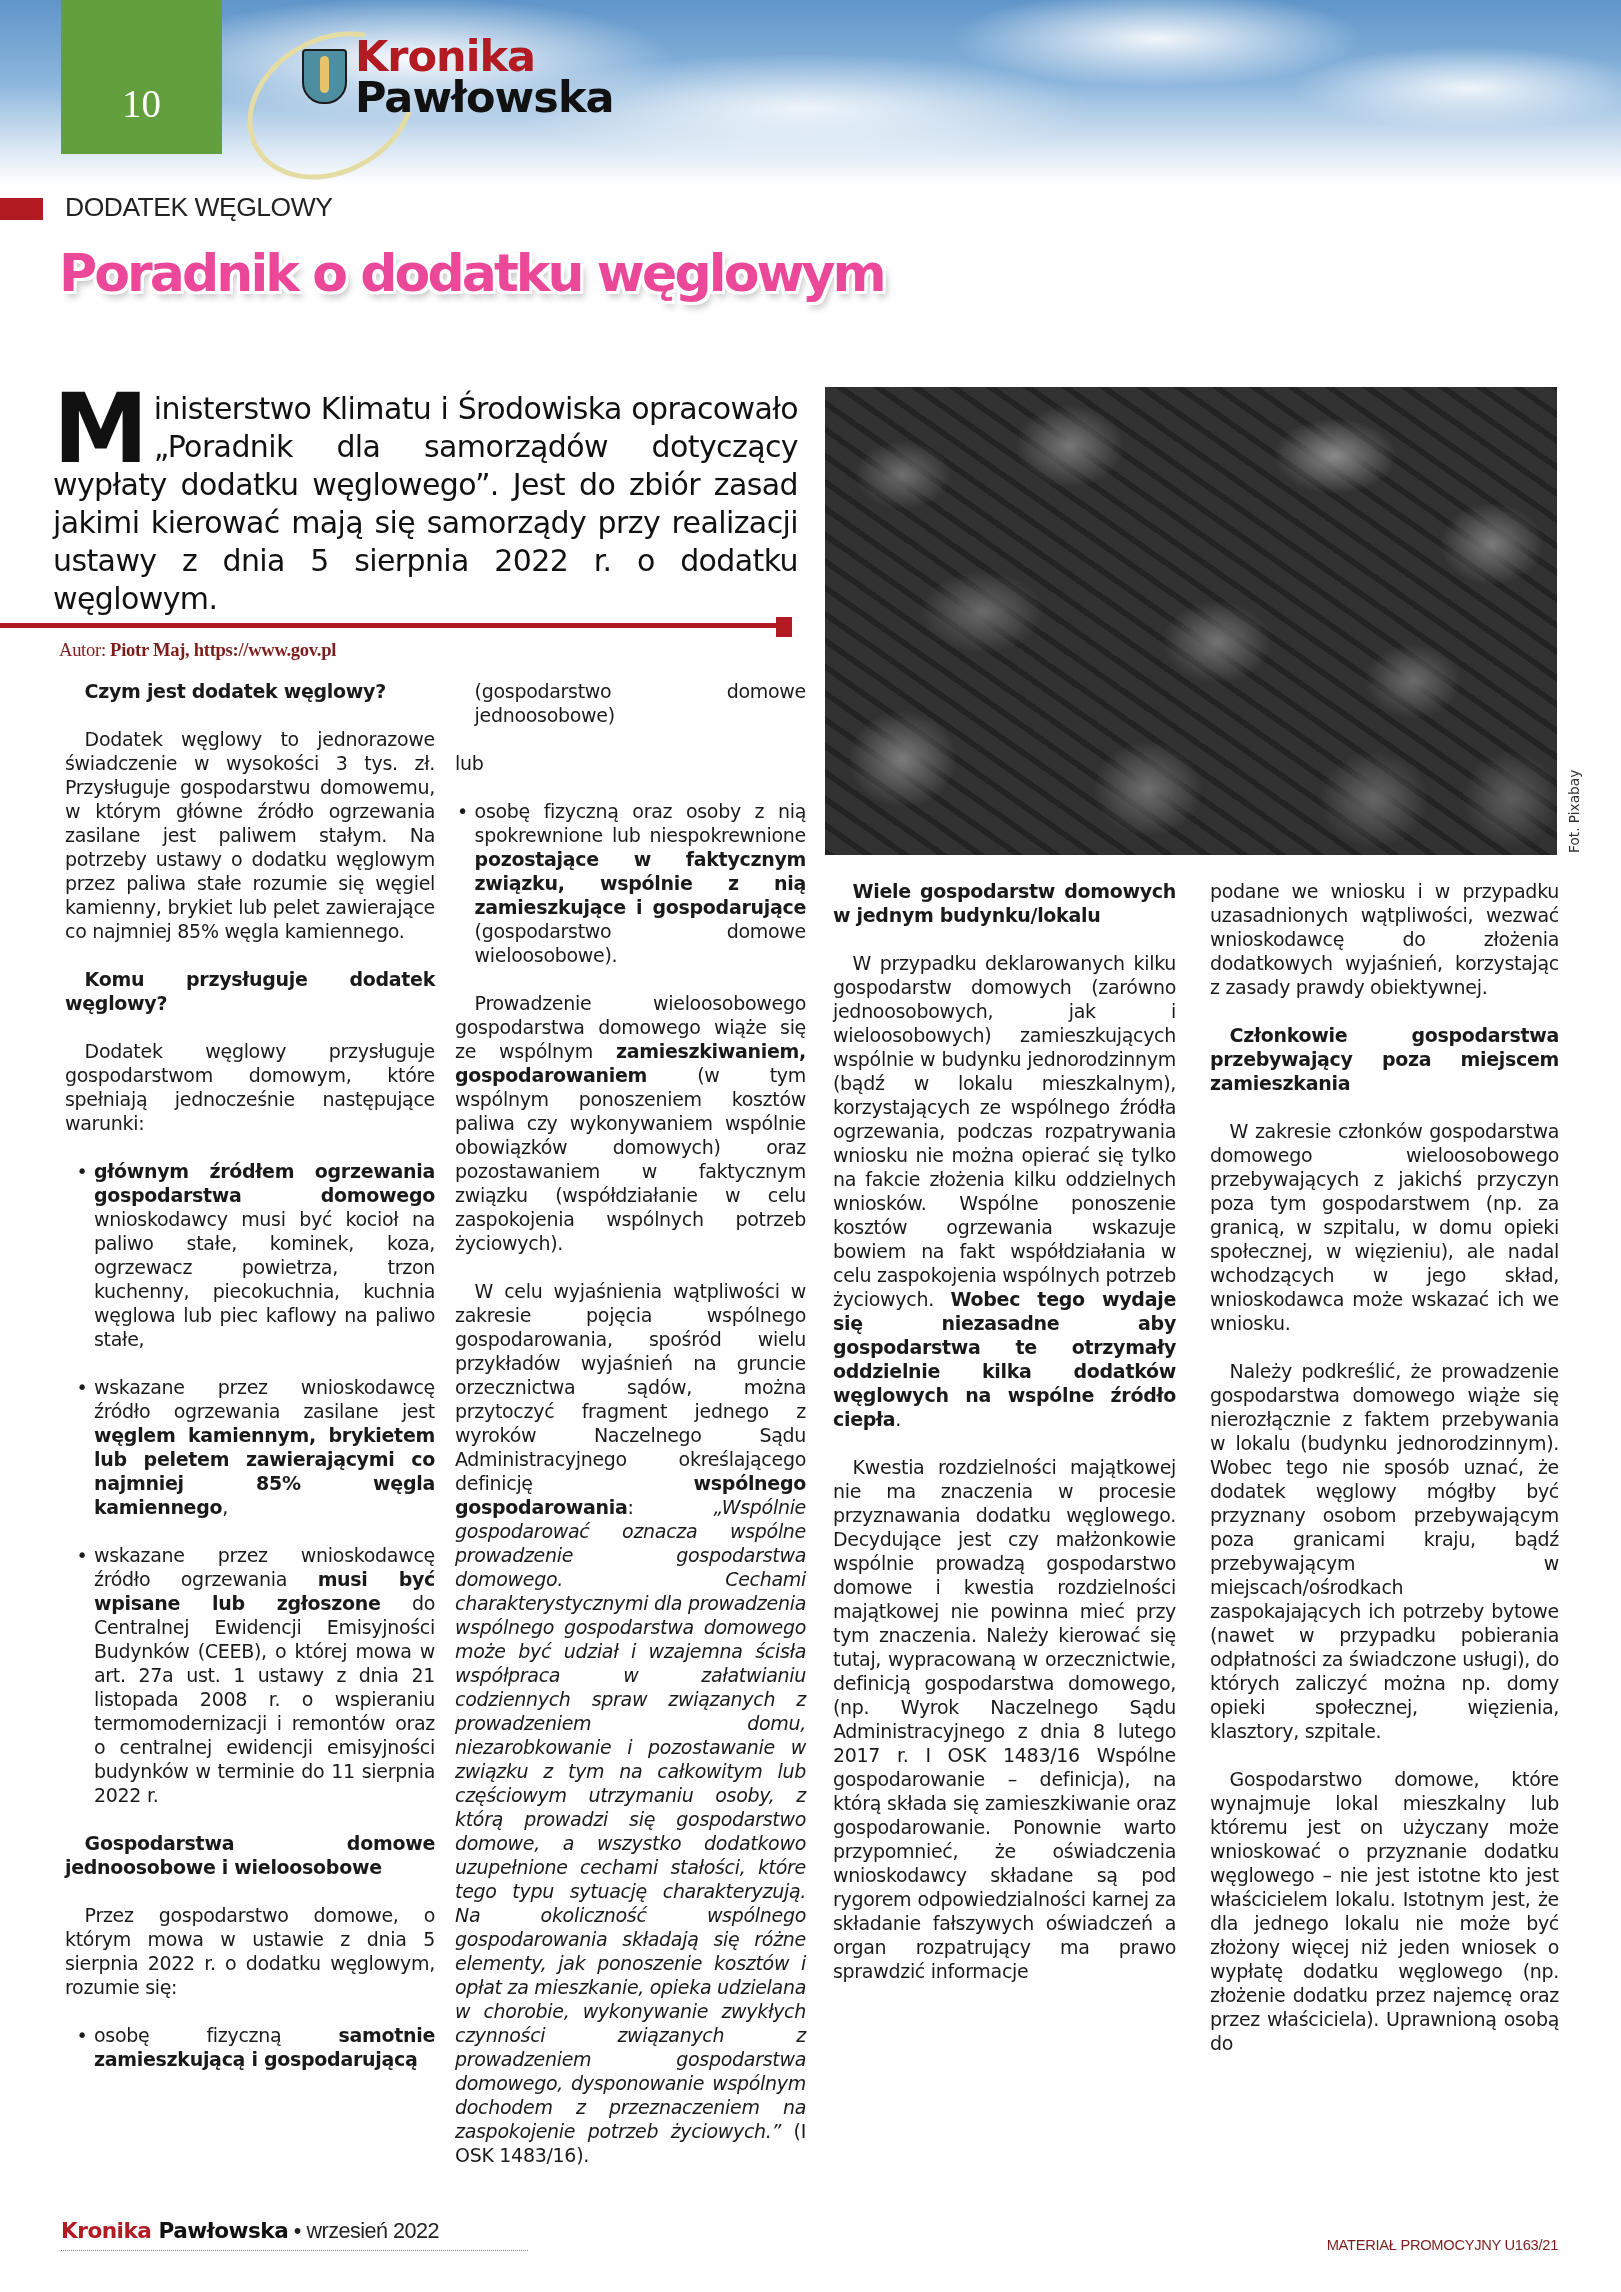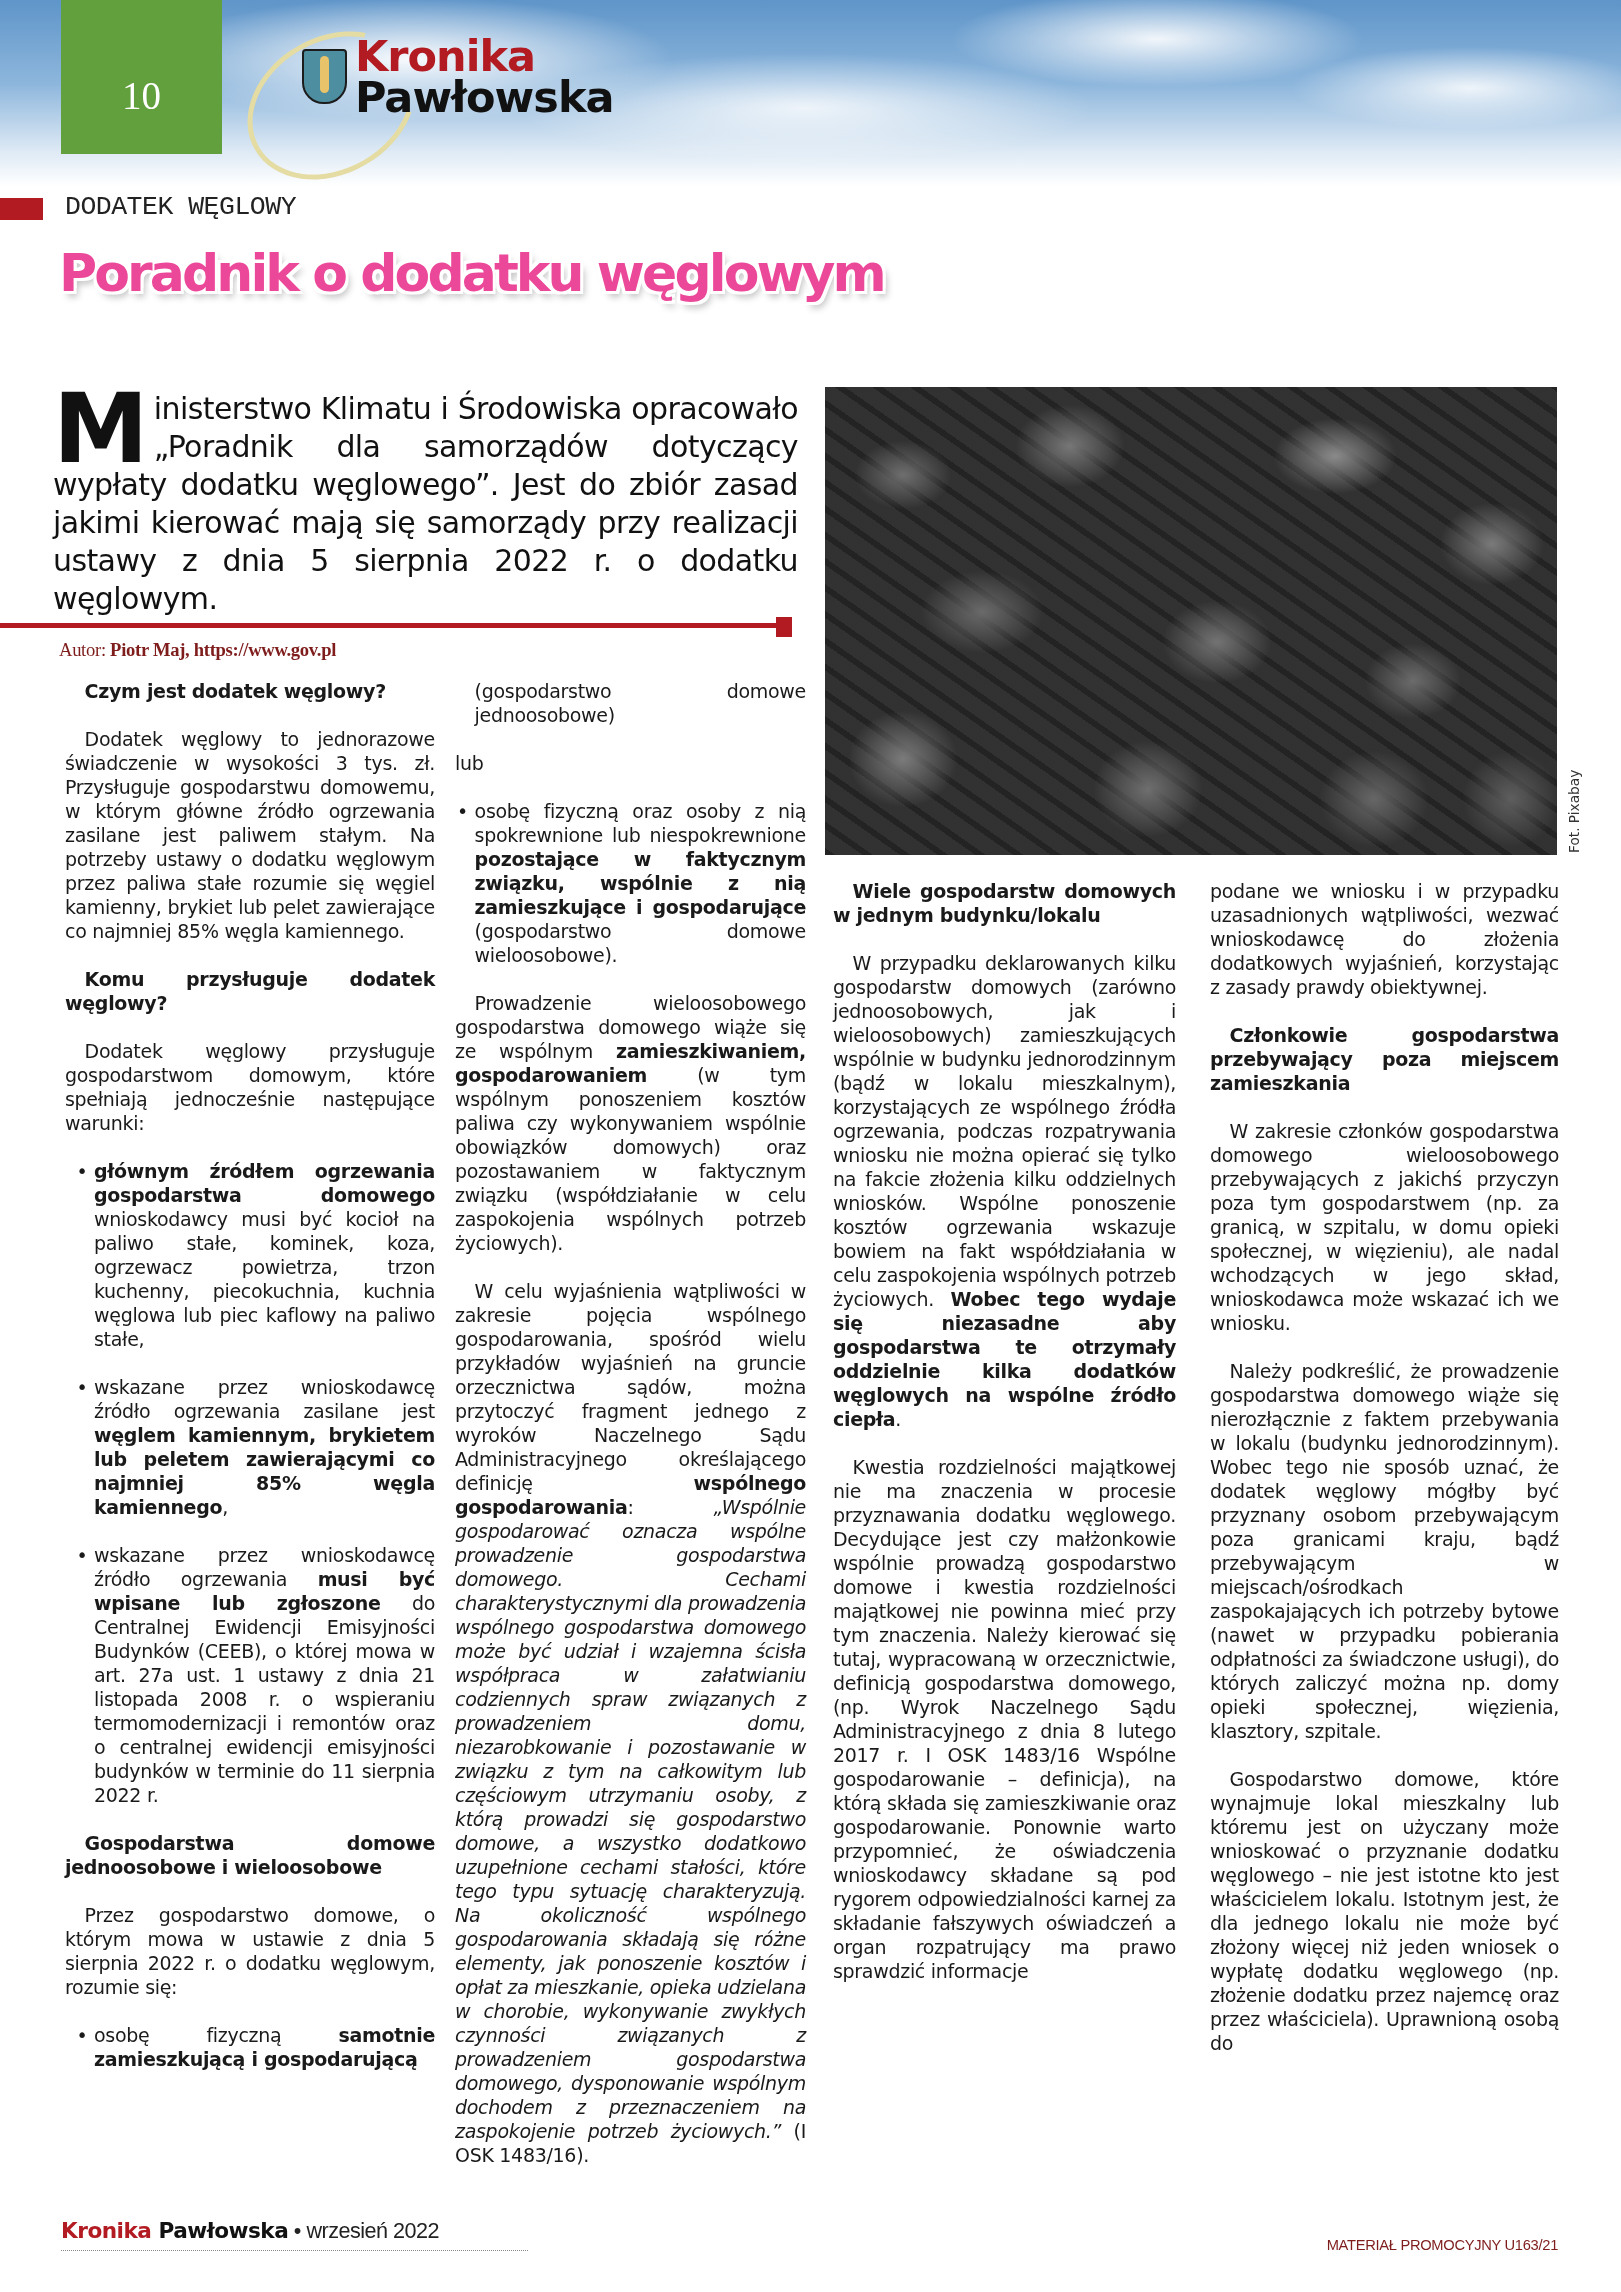--- a/index.html
+++ b/index.html
@@ -15,21 +15,21 @@
       radial-gradient(ellipse 372px 88px at 412px 59px, rgba(255,255,255,0.95), rgba(255,255,255,0) 70%),
       radial-gradient(ellipse 294px 69px at 1157px 39px, rgba(255,255,255,0.9), rgba(255,255,255,0) 70%),
       radial-gradient(ellipse 255px 59px at 1470px 88px, rgba(255,255,255,0.85), rgba(255,255,255,0) 70%),
       radial-gradient(ellipse 412px 78px at 804px 108px, rgba(255,255,255,0.8), rgba(255,255,255,0) 70%),
       linear-gradient(180deg, #5f95c9 0%, #8db6dc 45%, #dbe8f4 80%, #ffffff 100%);
   }
   .page-num {
     position: absolute; left: 61px; top: 0; width: 161px; height: 154px;
     background: #61a03c; color: #fff;
     font-family: "Liberation Serif", serif; font-size: 39px;
-    display: flex; align-items: flex-end; justify-content: center; padding-bottom: 36px; box-sizing: border-box;
+    display: flex; align-items: flex-end; justify-content: center; padding-bottom: 28px; box-sizing: border-box;
   }
   .logo { position: absolute; left: 235px; top: 29px; width: 490px; height: 127px; }
   .logo .arc {
     position: absolute; left: 7.8px; top: 7.8px; width: 167px; height: 127px;
     border: 5.9px solid #e4dca2; border-radius: 50%;
     border-right-color: transparent; border-bottom-color: #e4dca2;
     transform: rotate(-30deg);
   }
   .logo .shield {
     position: absolute; left: 67px; top: 19.6px; width: 41px; height: 51px;
@@ -47,21 +47,21 @@
   }
   .logo .t2 {
     position: absolute; left: 120px; top: 47px;
     font-family: "DejaVu Sans", sans-serif; font-weight: bold; font-size: 43px;
     color: #111; letter-spacing: -1px; line-height: 1;
   }
   
   .section-mark { position: absolute; left: 0; top: 198px; width: 43px; height: 21.6px; background: #b31b22; }
   .section-label {
     position: absolute; left: 65px; top: 192px;
-    font-family: Liberation Mono, monospace; font-size: 26.5px; color: #222; letter-spacing: -0.5px;
+    font-family: Liberation Sans, sans-serif; font-size: 26.5px; color: #222; letter-spacing: -0.5px;
   }
   .headline {
     position: absolute; left: 59px; top: 247px;
     font-family: "DejaVu Sans", sans-serif; font-weight: bold; font-size: 52px;
     color: #ec4899; letter-spacing: -2.9px; line-height: 1;
     text-shadow: 0 0 3.9px #fff, 2.9px 2.9px 0 #fff, -2.9px -2.9px 0 #fff, 2.9px -2.9px 0 #fff, -2.9px 2.9px 0 #fff, 3.9px 5.9px 7.8px rgba(0,0,0,0.25);
   }
   
   .lead {
     position: absolute; left: 53px; top: 390px; width: 745px;

